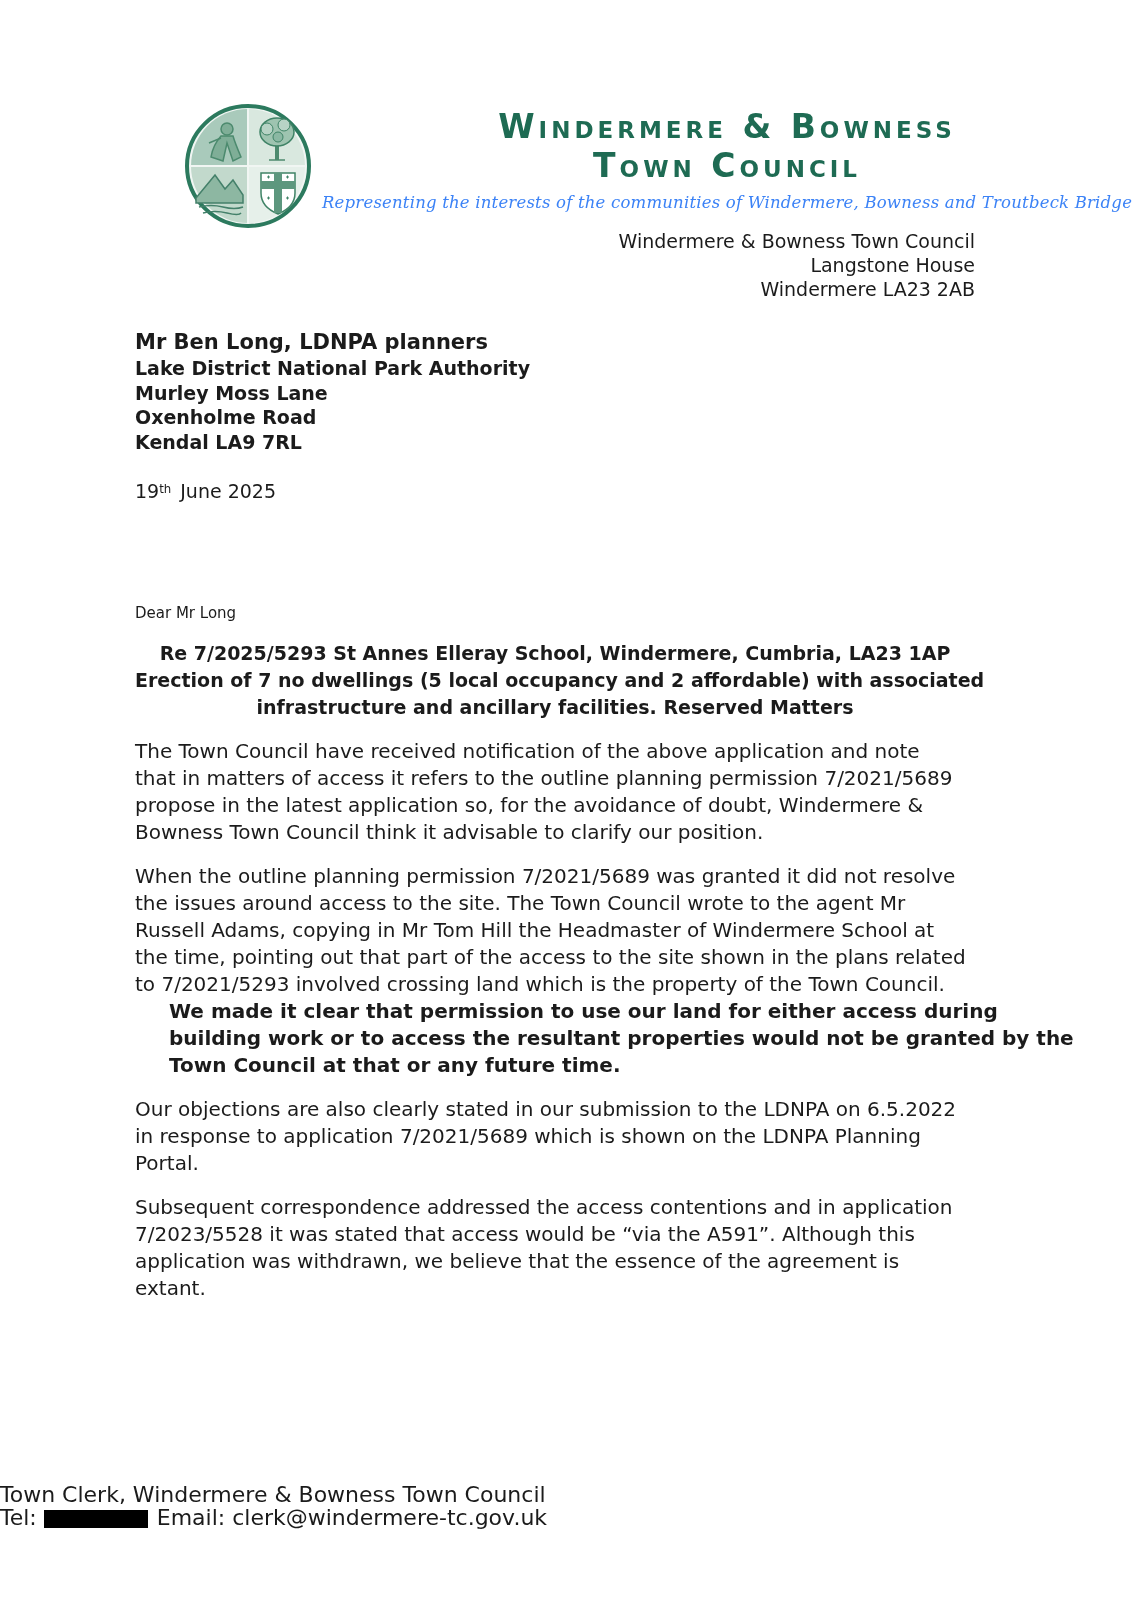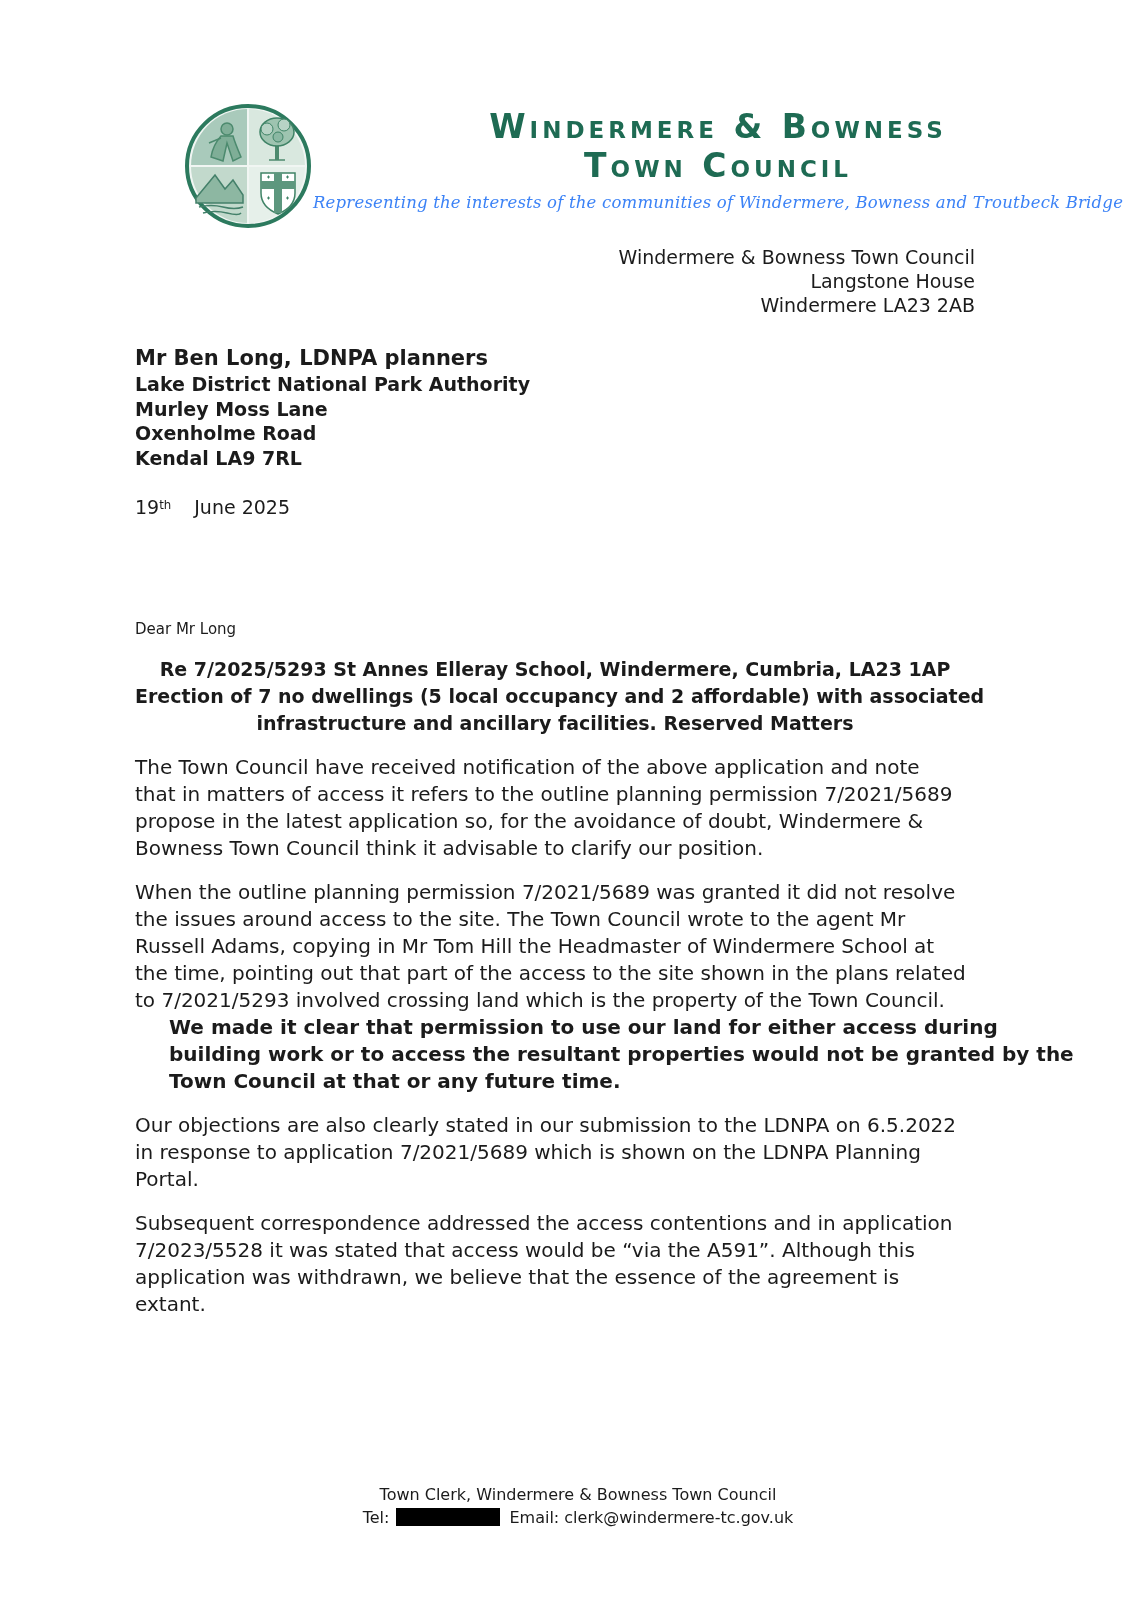--- a/index.html
+++ b/index.html
@@ -11,61 +11,60 @@
     background: #ffffff;
     font-family: "DejaVu Sans", sans-serif;
     color: #1b1b1b;
     overflow: hidden;
     box-sizing: border-box;
     padding: 103px 157px 0 135px;
   }
   
   .header { display: flex; align-items: flex-start; margin-left: 48px; }
   .logo-wrap { width: 130px; height: 126px; flex: 0 0 auto; }
-  .title-col { flex: 1 1 auto; text-align: center; padding-top: 4px; }
+  .title-col { flex: 1 1 auto; text-align: center; padding-top: 4px; margin-left: 9px; }
   .title-line {
     font-variant: small-caps;
     font-weight: 700;
     font-size: 33px;
     line-height: 39px;
     letter-spacing: 4px;
     color: #1e6b53;
   }
   .tagline {
     margin-top: 8px;
     font-family: "DejaVu Serif", serif;
     font-style: italic;
     font-size: 16.5px;
     color: #3b82f6;
     letter-spacing: 0.2px;
     white-space: nowrap;
   }
   
-  .sender { margin-top: 16px; text-align: right; font-size: 19px; line-height: 24px; }
+  .sender { text-align: right; font-size: 19px; line-height: 24px; }
   .recipient { margin-top: 28px; font-size: 19px; line-height: 24.5px; font-weight: bold; }
   .recipient .line-0 { font-size: 21px; line-height: 27px; }
   .date-line { margin-top: 26px; font-size: 19px; }
   .date-suffix { font-size: 62%; position: relative; top: -0.45em; }
-  .date-rest { margin-left: 23px; }
+  .date-rest { margin-left: 9px; }
   
   .salutation { margin-top: 102px; font-size: 15px; }
   .subject { margin-top: 18px; text-align: center; font-weight: 700; font-size: 19px; line-height: 27px; }
   .subject .bodyline { white-space: nowrap; }
   .para { margin-top: 17px; font-size: 20px; line-height: 27px; }
   .bodyline { white-space: nowrap; }
   .bold-run { font-weight: 700; margin-left: 34px; }
   
   .footer {
     position: absolute;
     left: 0; right: 0;
     top: 1484px;
-    text-align: center;
-    font-size: 16px;
+    text-align: left;
+    font-size: 22px;
     line-height: 22.5px;
-    margin-left: 24px;
   }
   .redacted-box {
     display: inline-block;
     width: 104px;
     height: 18px;
     background: #000000;
     vertical-align: -3px;
     margin: 0 9px 0 7px;
   }
 </style>

